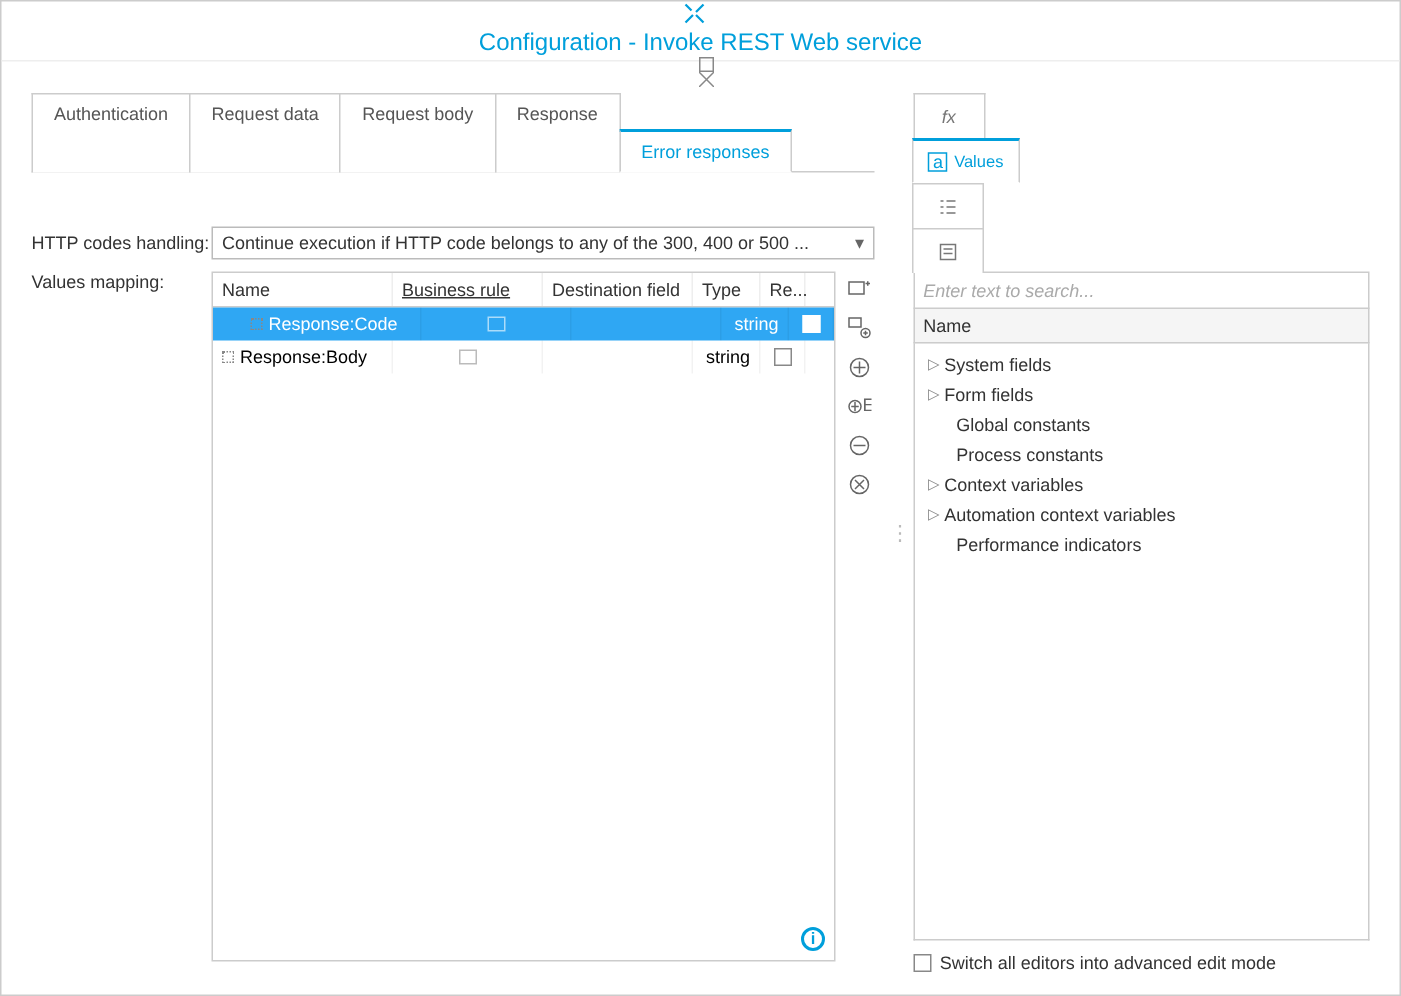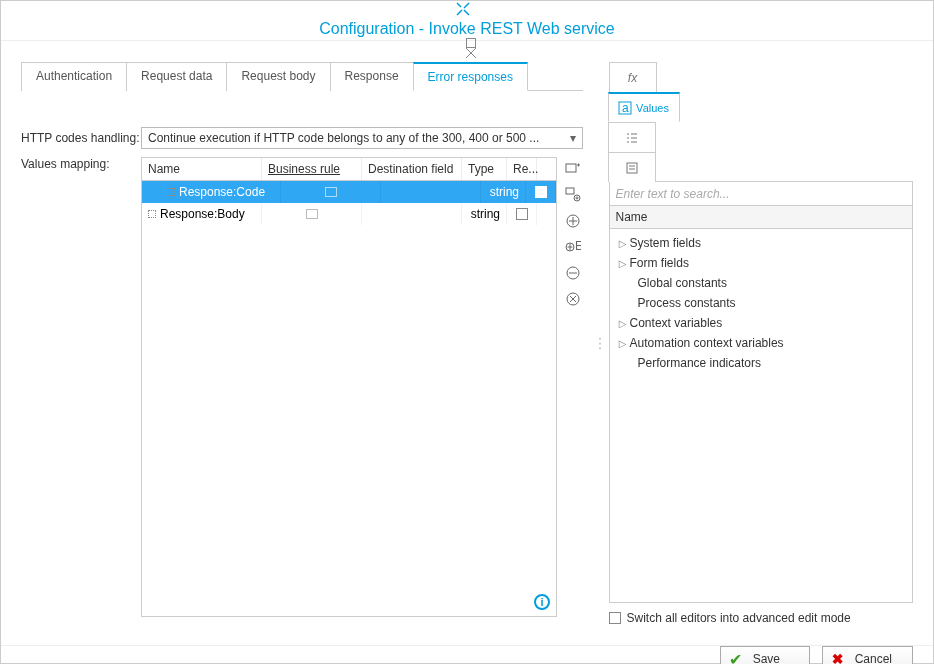--- a/index.html
+++ b/index.html
@@ -8,21 +8,21 @@
   .titlebar { height: 40px; display: flex; align-items: center; padding: 0 12px; border-bottom: 1px solid #eee; flex-direction: column; }
   .titlebar .title-icon { color: #009fdb; margin-right: 8px; }
   .titlebar .title-text { color: #009fdb; font-size: 16px; font-weight: normal; }
   .titlebar .spacer { flex: 1; }
   .titlebar .win-btn { width: 16px; height: 16px; margin-left: 8px; color: #888; display: flex; align-items: center; justify-content: center; cursor: pointer; }
   .content { flex: 1; padding: 20px; display: flex; gap: 10px; }
   .left-pane { flex: 1; display: flex; flex-direction: column; gap: 24px; }
   .tabs { display: flex; border-bottom: 1px solid #ccc; }
   .tab { padding: 6px 14px; border: 1px solid #ccc; border-bottom: none; background: #fff; color: #555; cursor: pointer; position: relative; top: 1px; }
   .tab + .tab { margin-left: -1px; }
-  .tab.active { color: #009fdb; border-top: 2px solid #009fdb; background: #fff; z-index: 2; border-bottom: 1px solid #fff; }
+  .tab.active { color: #009fdb; border-top: 2px solid #009fdb; background: #fff; z-index: 2; border-bottom: 1px solid #fff; margin-top: 24px; }
   .form-area { padding-top: 12px; }
   .form-row { display: flex; align-items: center; margin-bottom: 8px; }
   .form-label { width: 120px; color: #333; }
   .dropdown { flex: 1; border: 1px solid #bbb; height: 22px; display: flex; align-items: center; padding: 0 6px; position: relative; color: #333; }
   .dropdown .caret { position: absolute; right: 6px; color: #666; }
   .mapping-container { display: flex; gap: 6px; align-items: flex-start; }
   .mapping-table { border: 1px solid #ccc; flex: 1; height: 460px; position: relative; }
   .thead { display: flex; border-bottom: 1px solid #ccc; background: #fff; }
   .th { padding: 4px 6px; border-right: 1px solid #eee; color: #333; }
   .th.name { width: 120px; }

